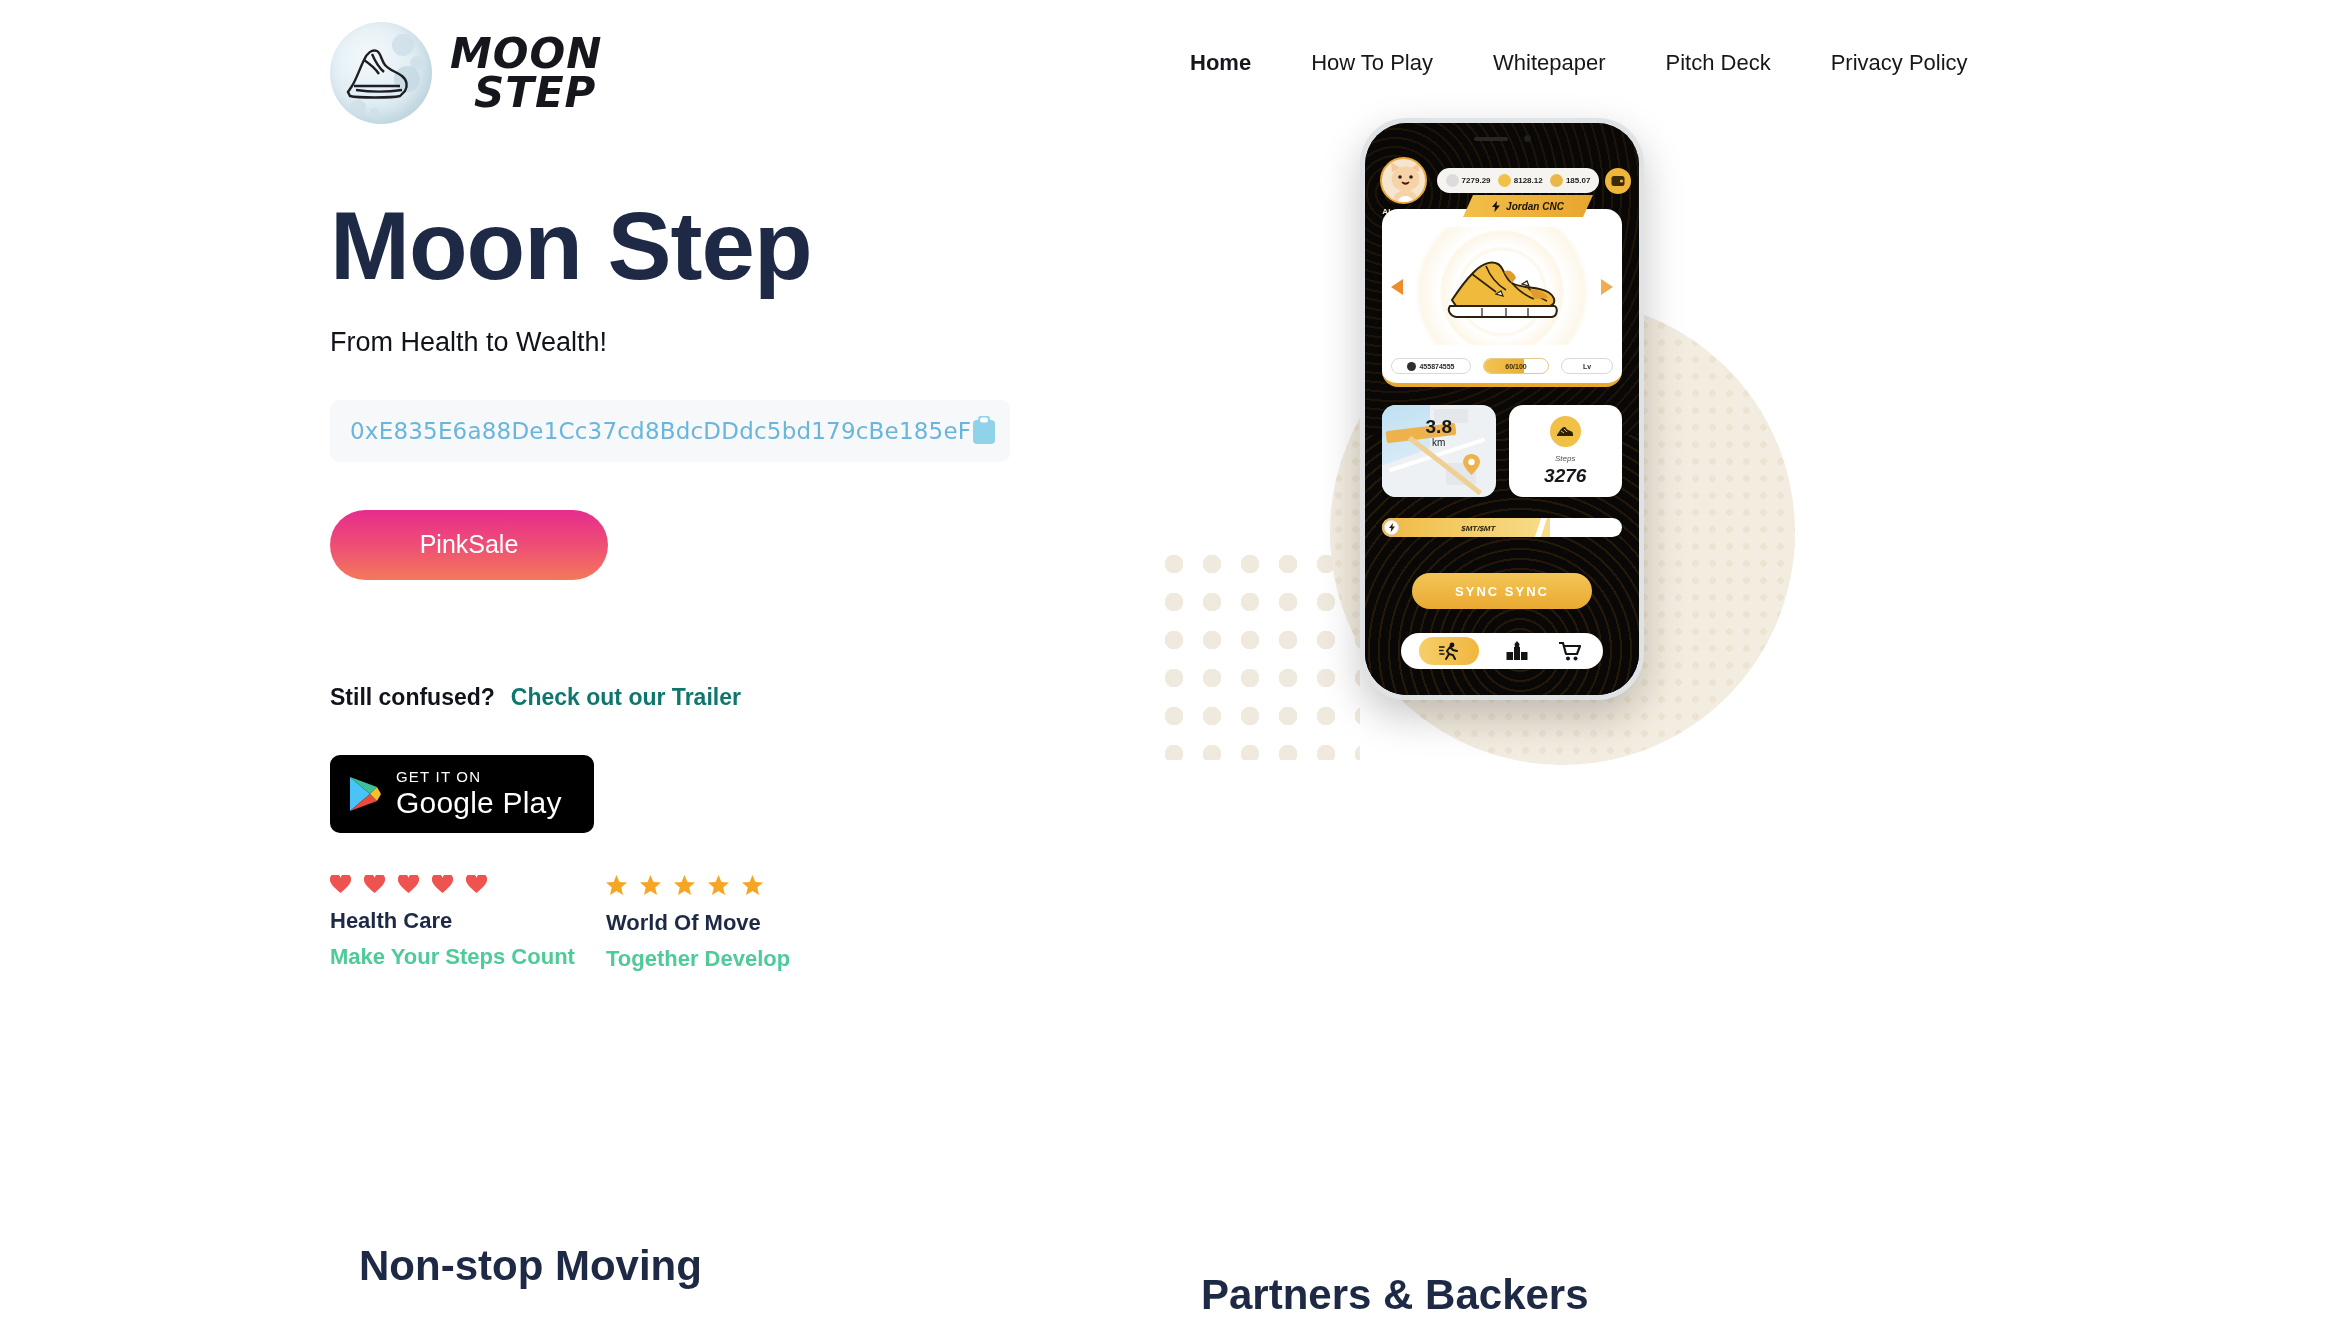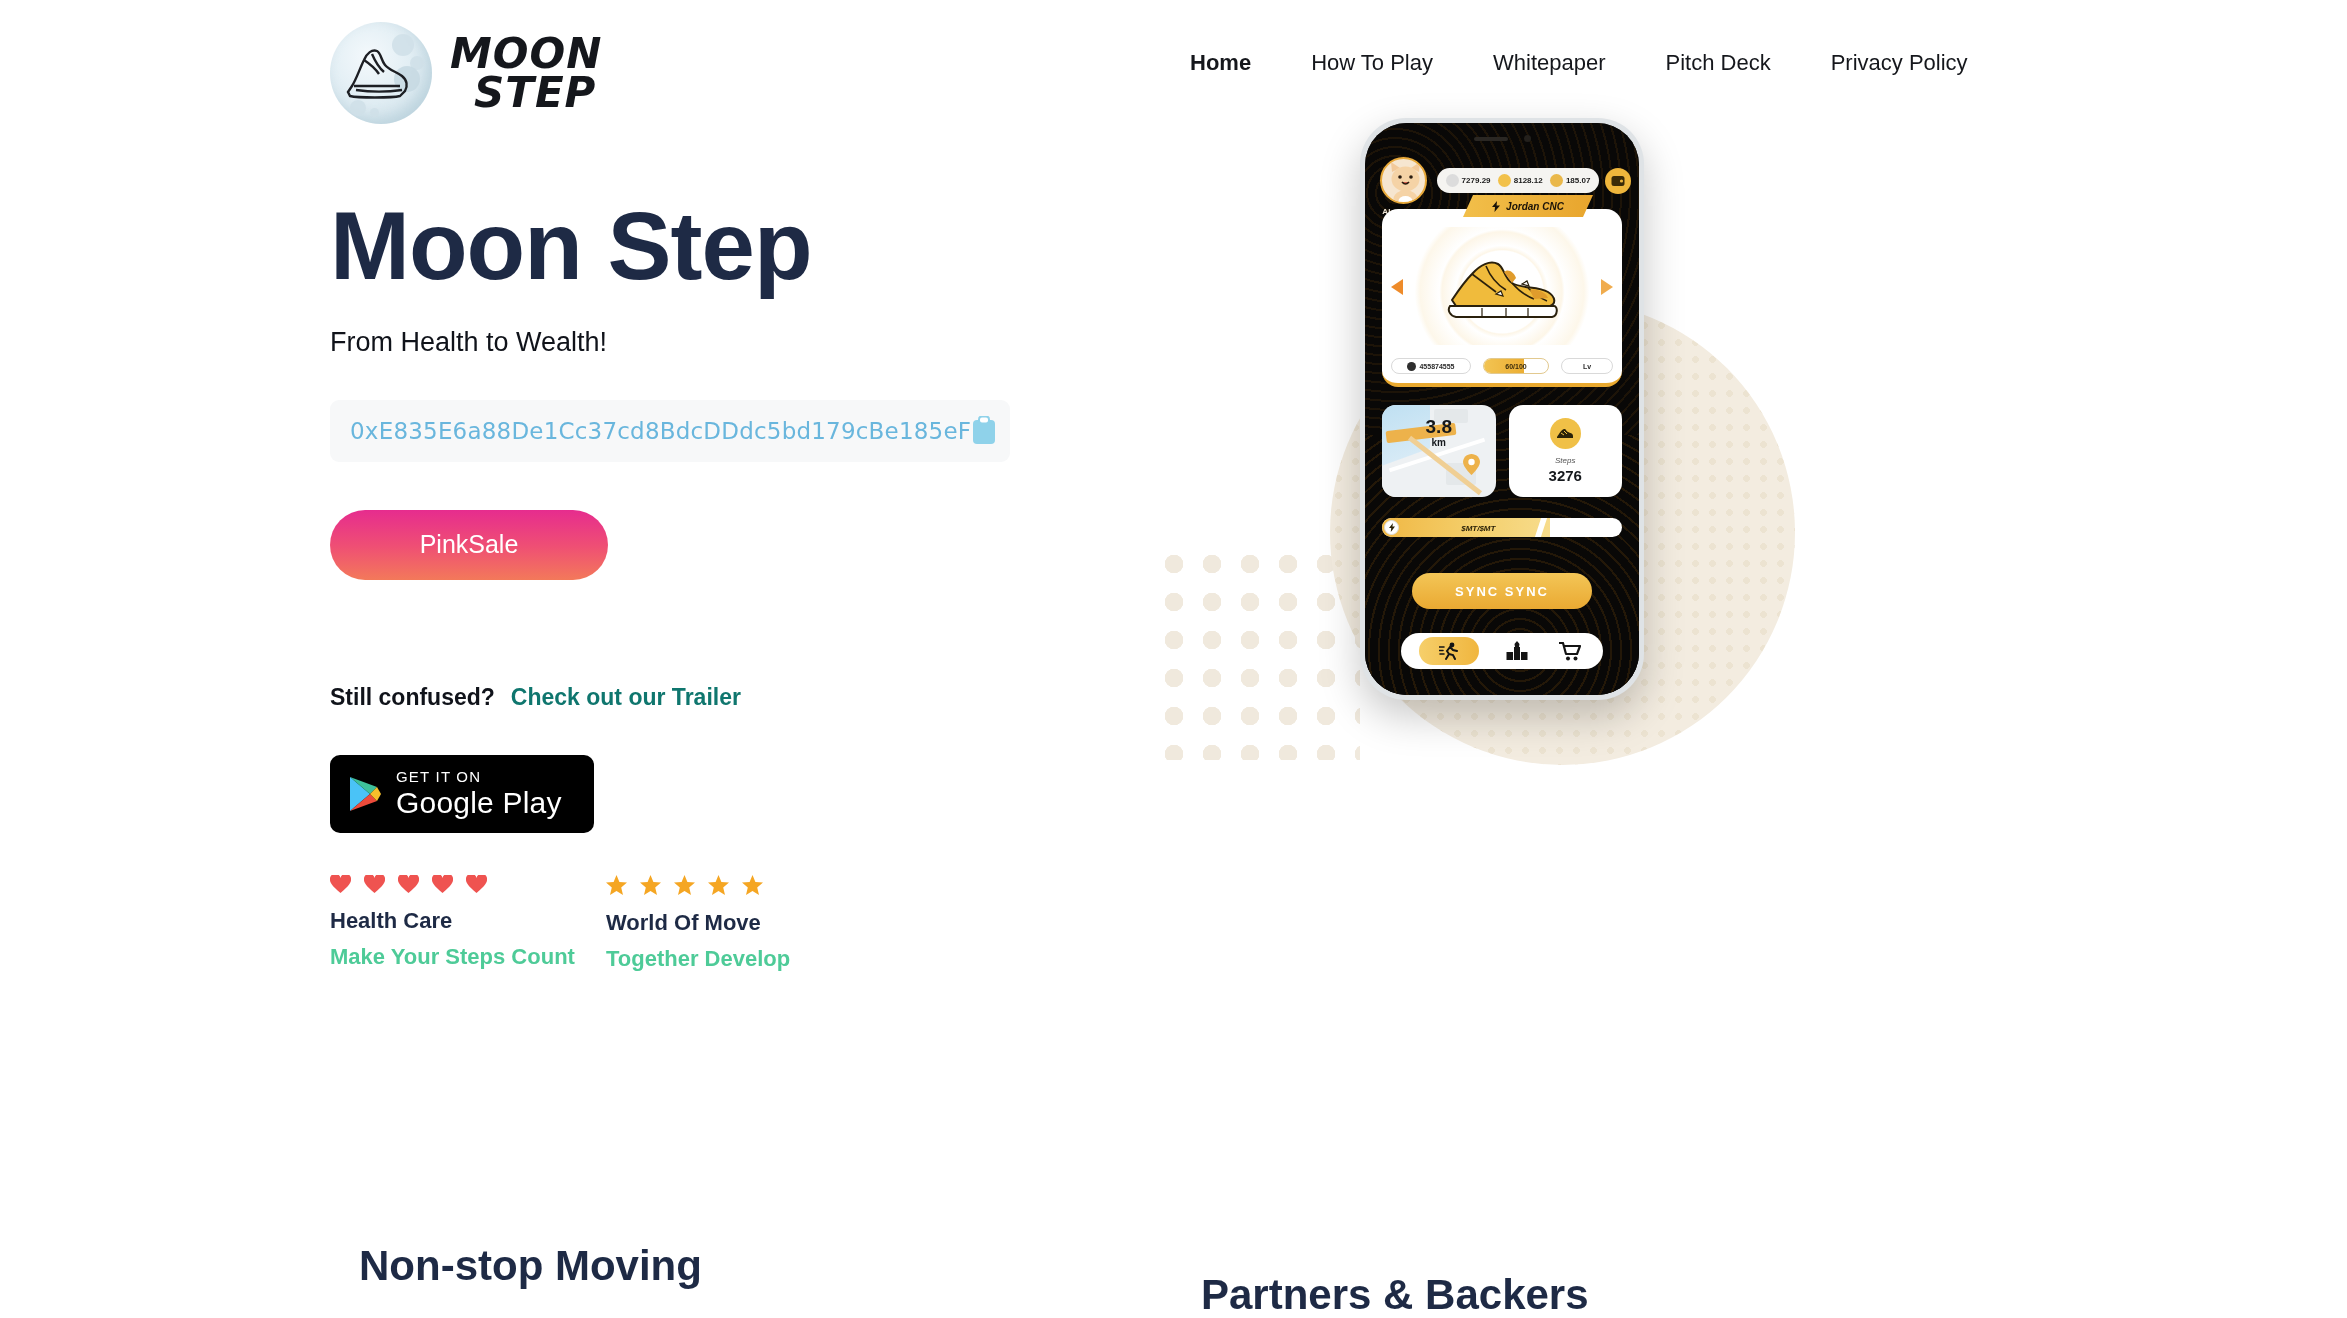--- a/index.html
+++ b/index.html
@@ -222,32 +222,32 @@
   .map-road1 { position: absolute; left: 4px; top: 22px; width: 70px; height: 12px;
     background: #edb24b; border-radius: 2px; transform: rotate(-7deg); }
   .map-road2 { position: absolute; left: 18px; top: 58px; width: 90px; height: 5px;
     background: #f0cf94; transform: rotate(38deg); }
   .map-road3 { position: absolute; left: 5px; top: 48px; width: 100px; height: 4px;
     background: #ffffff; transform: rotate(-18deg); }
   .map-blk { position:absolute; background:#e4e8ea; border-radius:2px; }
   .km-val { position: absolute; left: 50%; top: 12px; transform: translateX(-50%);
     font-size: 19px; font-weight: 700; color: #15181c; line-height: 1; }
   .km-unit { position: absolute; left: 50%; top: 32px; transform: translateX(-50%);
-    font-size: 10px; font-weight: 700; color: #15181c; }
+    font-size: 10px; font-weight: 400; color: #15181c; }
   .map-pin { position: absolute; right: 16px; bottom: 22px; width: 17px; height: 21px; }
   .steps-card {
     flex: 1; border-radius: 14px; background: #ffffff;
     display: flex; flex-direction: column; align-items: center; justify-content: center; gap: 2px;
   }
   .steps-ico {
     width: 31px; height: 31px; border-radius: 50%; background: #f0c047;
     display: flex; align-items: center; justify-content: center; margin-bottom: 5px;
   }
   .steps-lbl { font-size: 8px; color: #555; font-style: italic; }
-  .steps-val { font-size: 15px; font-weight: 700; color: #15181c; }
+  .steps-val { font-size: 19px; font-weight: 700; color: #15181c; font-style: italic; }
 
   .energy {
     position: absolute; top: 395px; left: 17px; right: 17px; height: 19px; z-index: 5;
     background: #ffffff; border-radius: 10px; overflow: hidden; display: flex; align-items: center;
   }
   .energy-fill {
     position: absolute; left: 0; top: 0; bottom: 0; width: 70%;
     background: linear-gradient(90deg,#f0b845 0%, #f4cf6b 55%, #f7dc8c 100%);
   }
   .energy-slash { position: absolute; left: 65%; top: 0; bottom: 0; width: 6px; background: #fff; transform: skewX(-18deg); }

